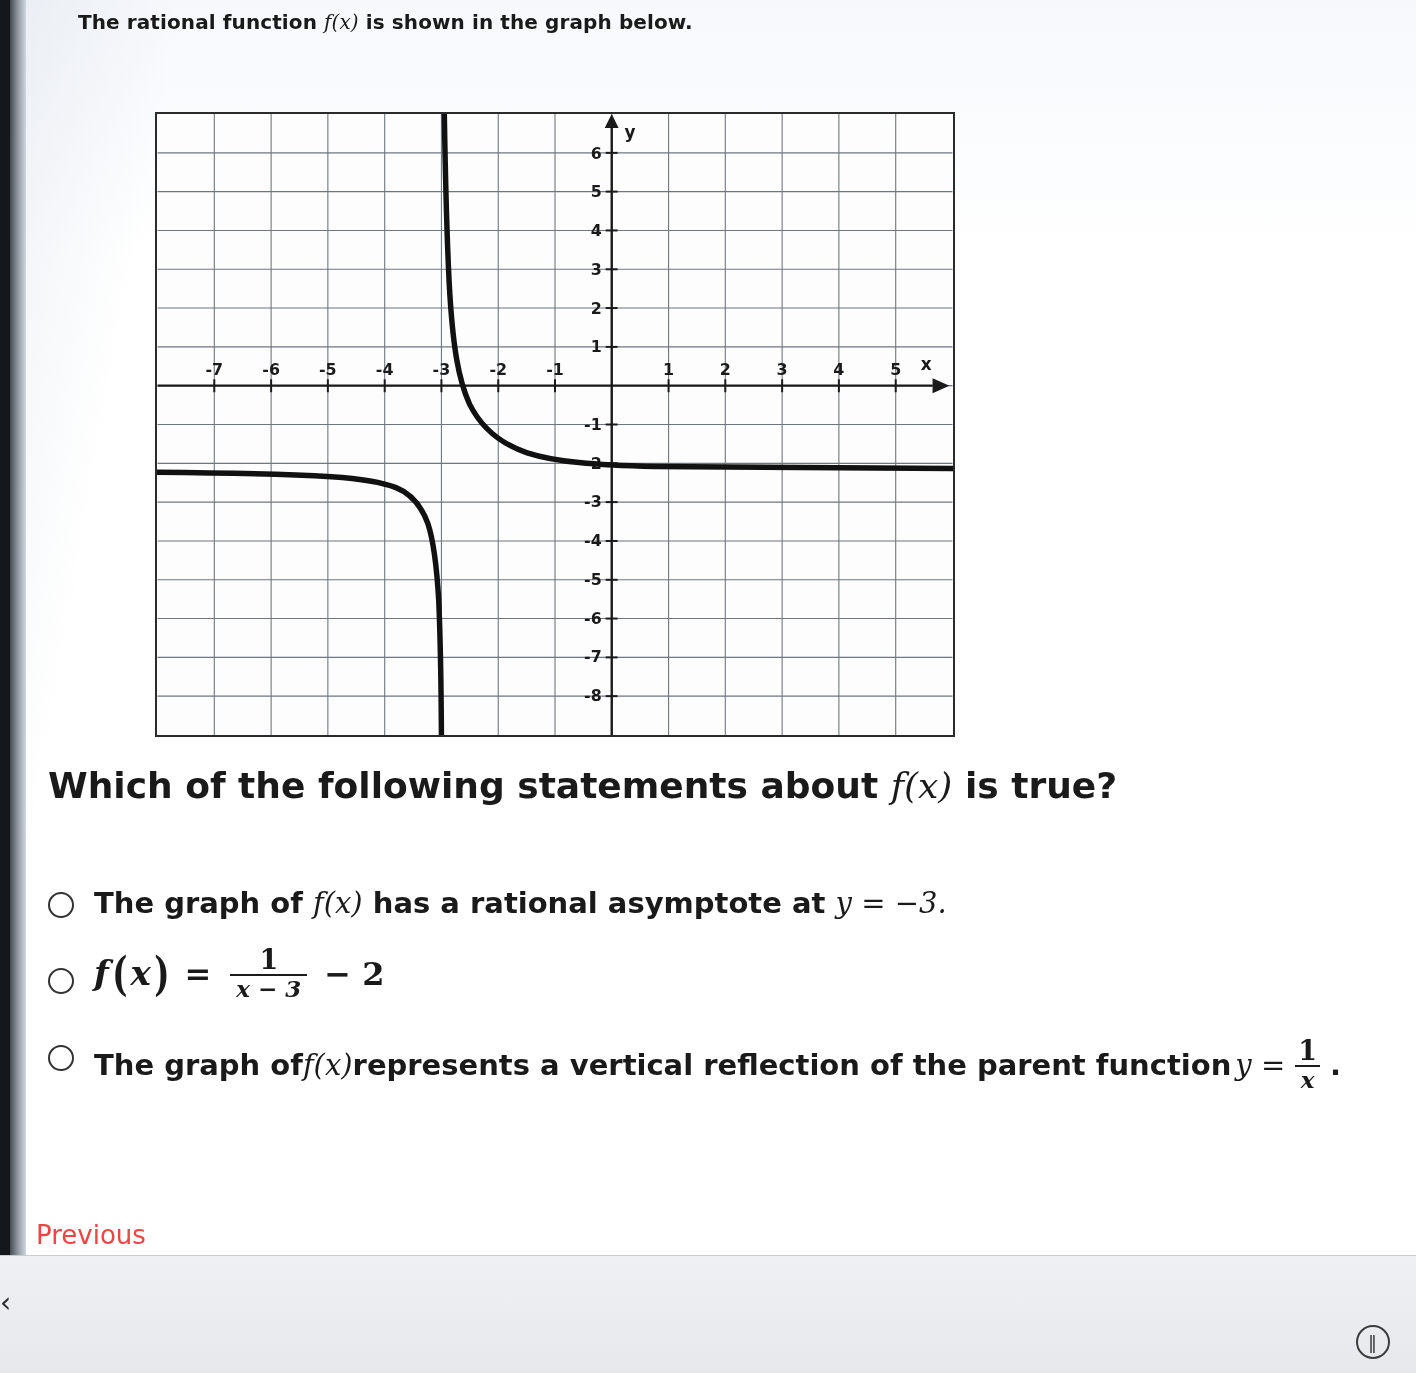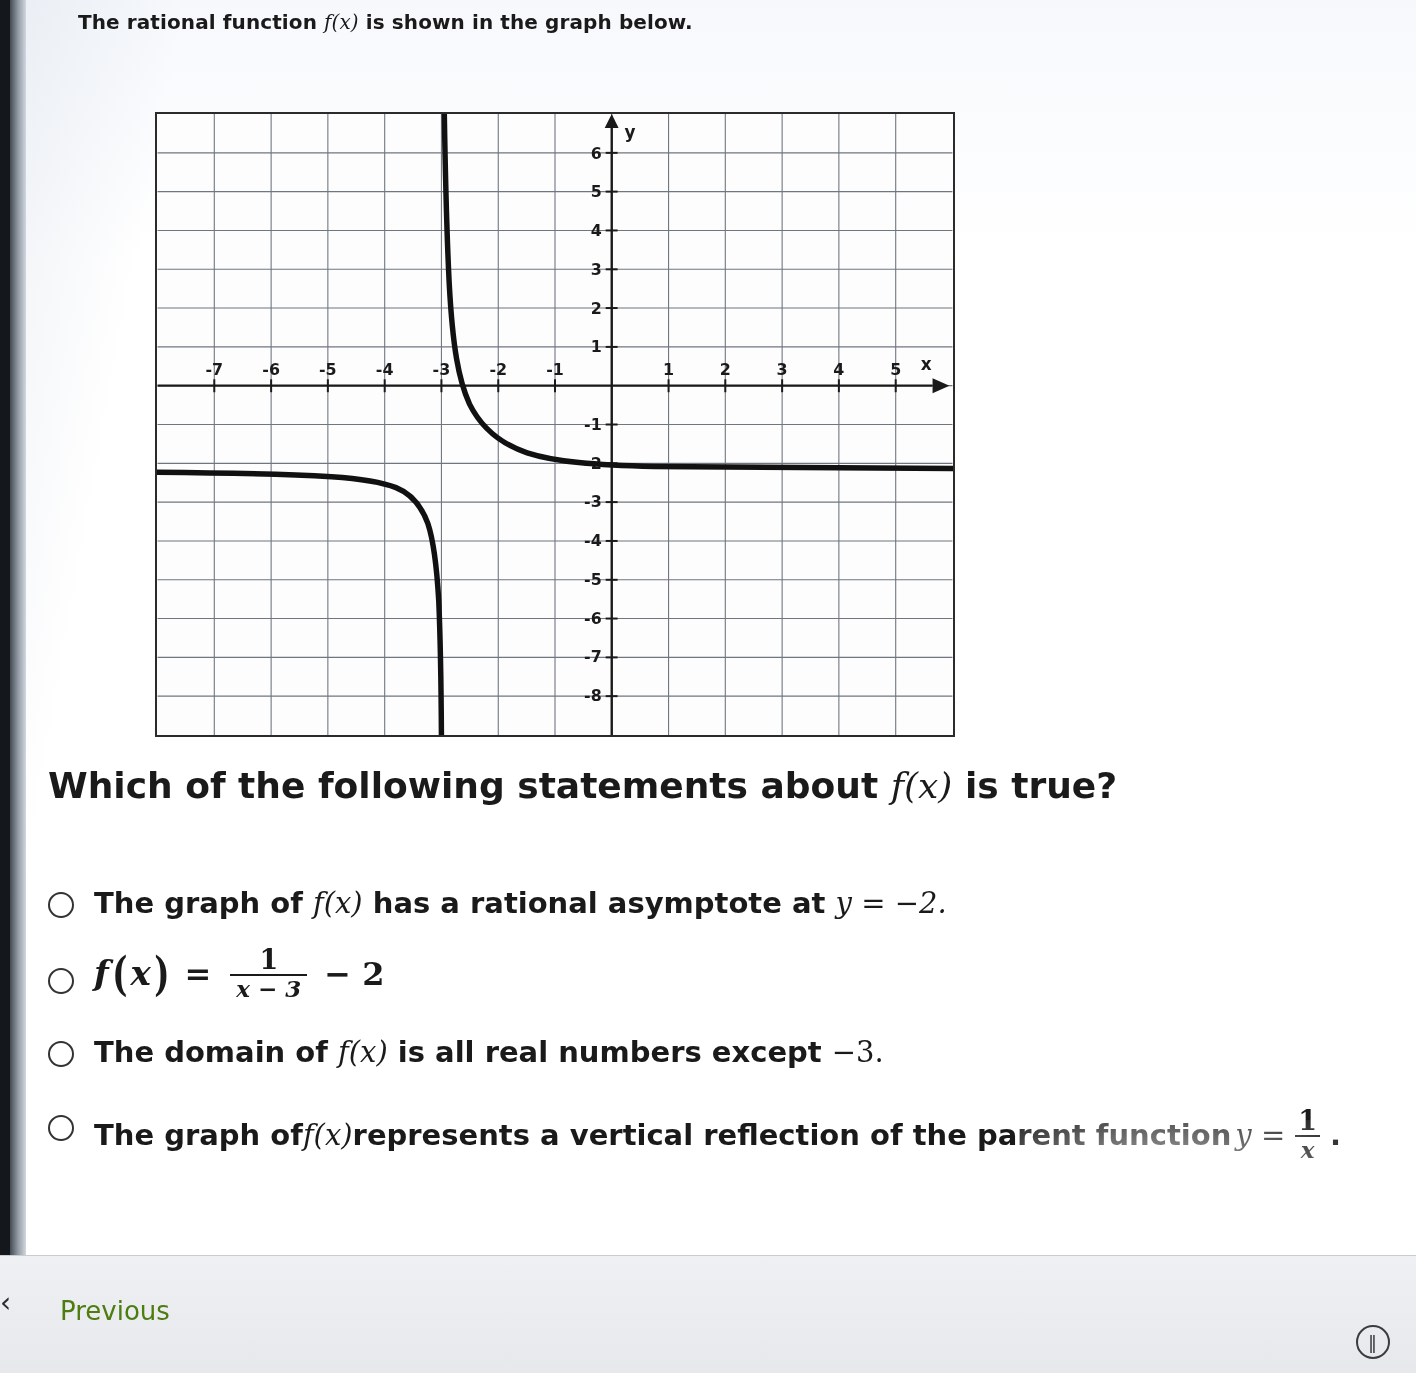--- a/index.html
+++ b/index.html
@@ -150,24 +150,23 @@
     left: 0;
     top: 1255px;
     width: 1416px;
     height: 118px;
     background: linear-gradient(180deg,#eef0f3 0%, #e6e8ec 100%);
     border-top: 1px solid #c9ccd1;
   }
   .prev-link {
     position: absolute;
     left: 36px;
-    top: 1296px;
+    top: 1220px;
     font-size: 26px;
-    color: #4d7c0f;
-    margin-left: 24px;
+    color: #ef4444;
   }
   .prev-arrow {
     position: absolute;
     left: 0px;
     top: 1286px;
     font-size: 28px;
     color: #2b2b2b;
   }
   .pause-btn {
     position: absolute;
@@ -331,21 +330,21 @@
 
 <div class="q2">
   <span>Which of the following statements about </span><span class="mi">f(x)</span><span> is true?</span>
 </div>
 
 <div class="choices">
 
   <div class="choice">
     <div class="radio"></div>
     <div class="choice-text">
-      <span>The graph of </span><span class="mi">f(x)</span><span> has a rational asymptote at </span><span class="mn" style="font-style:italic">y = −2.</span>
+      <span>The graph of </span><span class="mi">f(x)</span><span> has a rational asymptote at </span><span class="mn" style="font-style:italic">y = −3.</span>
     </div>
   </div>
 
   <div class="choice" style="margin-bottom:26px;">
     <div class="radio" style="margin-top:26px;"></div>
     <div class="choice-text">
       <span class="eqrow">
         <span class="fx-big">
           <span>f</span>
             <span class="paren">(</span>
@@ -355,26 +354,20 @@
         <span style="margin:0 12px;">=</span>
         <span class="frac">
           <span class="num">1</span>
           <span class="den" style="font-style:italic">x − 3</span>
         </span>
         <span style="margin-left:10px;">− 2</span>
       </span>
     </div>
   </div>
 
-  <div class="choice">
-    <div class="radio"></div>
-    <div class="choice-text">
-      <span>The domain of </span><span class="mi">f(x)</span><span> is all real numbers except </span><span class="mn">−3.</span>
-    </div>
-  </div>
 
   <div class="choice" style="margin-top:30px;">
     <div class="radio"></div>
     <div class="choice-text" style="display:flex;align-items:center;flex-wrap:nowrap;">
       <span>The graph of </span>
         <span class="mi">f(x)</span>
         <span> represents a vertical reflection of the parent function </span>
         <span class="mi" style="margin-left:4px;">y =</span>
       <span class="frac">
         <span class="num">1</span>

